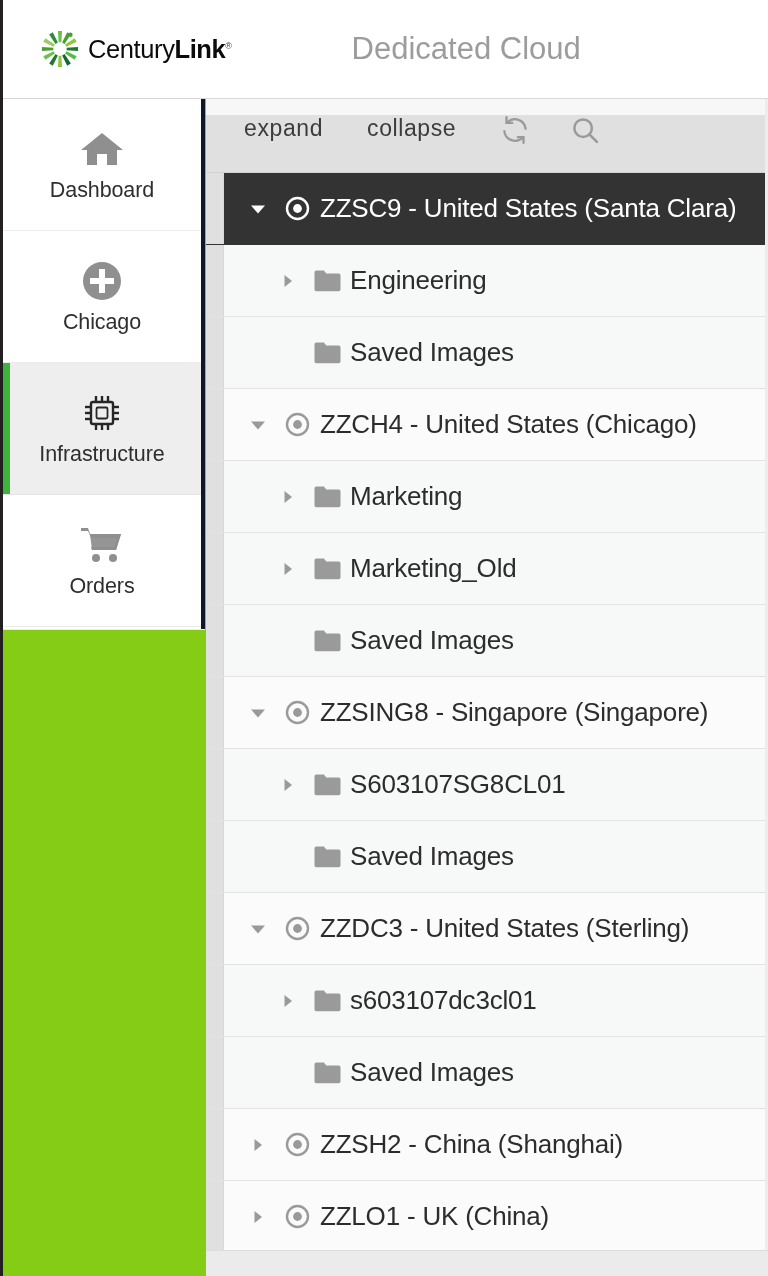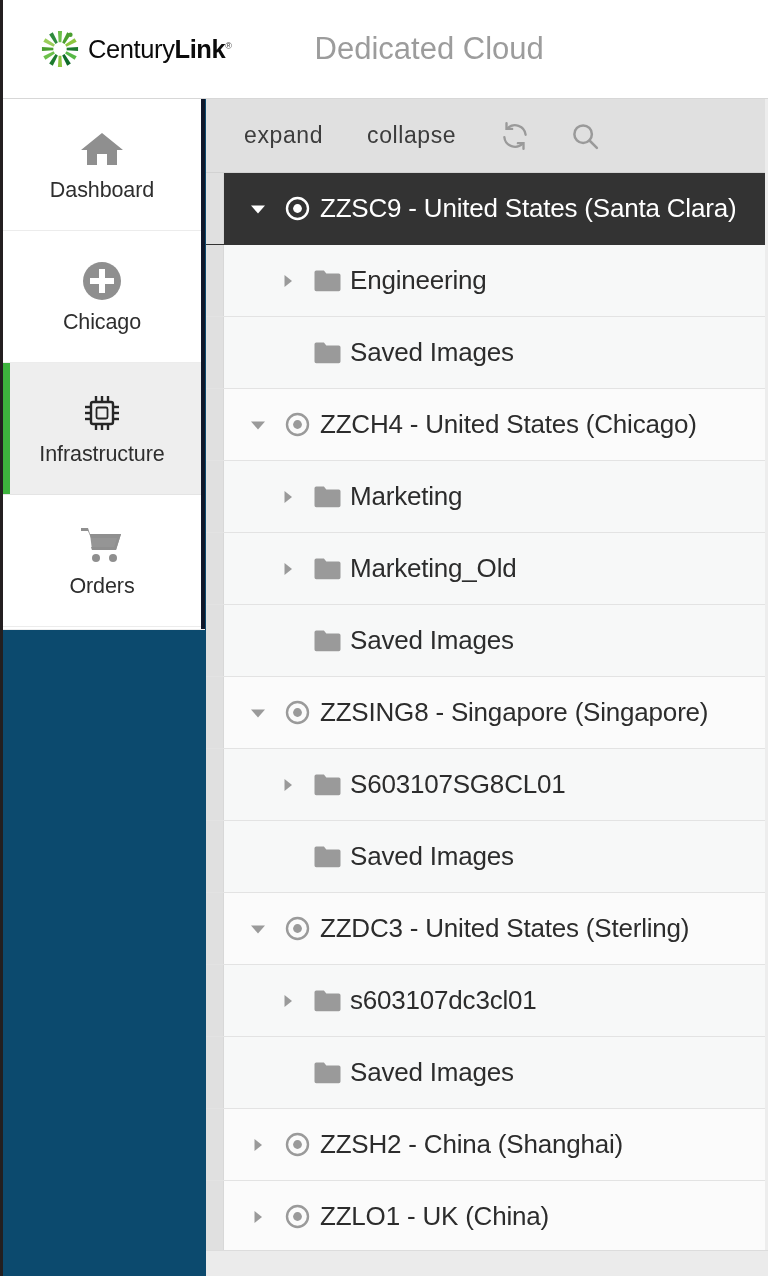--- a/index.html
+++ b/index.html
@@ -5,21 +5,21 @@
   * { box-sizing: border-box; margin: 0; padding: 0; }
   html, body {
     width: 768px; height: 1276px;
     font-family: "Liberation Sans", sans-serif;
     background: #ffffff;
     overflow: hidden;
   }
   #app {
     position: relative;
     width: 768px; height: 1276px;
-    background: #0c4a6e;
+    background: #84cc16;
     border-left: 3px solid #231f20;
     overflow: hidden;
   }
 
   
   #header {
     position: absolute; left: 0; top: 0;
     width: 765px; height: 99px;
     background: #ffffff;
     border-bottom: 1px solid #d7d7d7;
@@ -31,21 +31,21 @@
     margin-left: 9px;
     font-size: 25.5px;
     letter-spacing: -0.4px;
     color: #0b0b0b;
     font-family: "Liberation Sans", sans-serif;
     white-space: nowrap;
   }
   .logo-wordmark b { font-weight: bold; }
   .logo-reg { font-size: 9px; vertical-align: 9px; color: #3a3a3a; }
   #app-title {
-    margin-left: 83px;
+    margin-left: 120px;
     font-size: 31px;
     color: #9c9c9c;
     font-weight: normal;
     white-space: nowrap;
   }
 
   
   #sidebar {
     position: absolute; left: 0; top: 99px;
     width: 202px; height: 530px;
@@ -84,25 +84,26 @@
   }
 
   
   #tree-panel {
     position: absolute; left: 203px; top: 99px;
     width: 562px; height: 1177px;
     background: #f7f7f7;
     overflow: hidden;
   }
   #tree-toolbar {
-    height: 74px;
+    height: 58px;
     background: #e0e0e0;
-    display: flex; align-items: center;
+    display: flex; align-items: flex-start;
     padding-left: 38px;
     border-bottom: 1px solid #d2d2d2;
+    margin-top: 16px;
   }
   .tb-btn {
     font-size: 23px;
     color: #3c3c3c;
     letter-spacing: 0.6px;
     margin-right: 44px;
     cursor: pointer;
     white-space: nowrap;
   }
   .tb-icon { margin-right: 40px; cursor: pointer; display: flex; align-items: center; }

